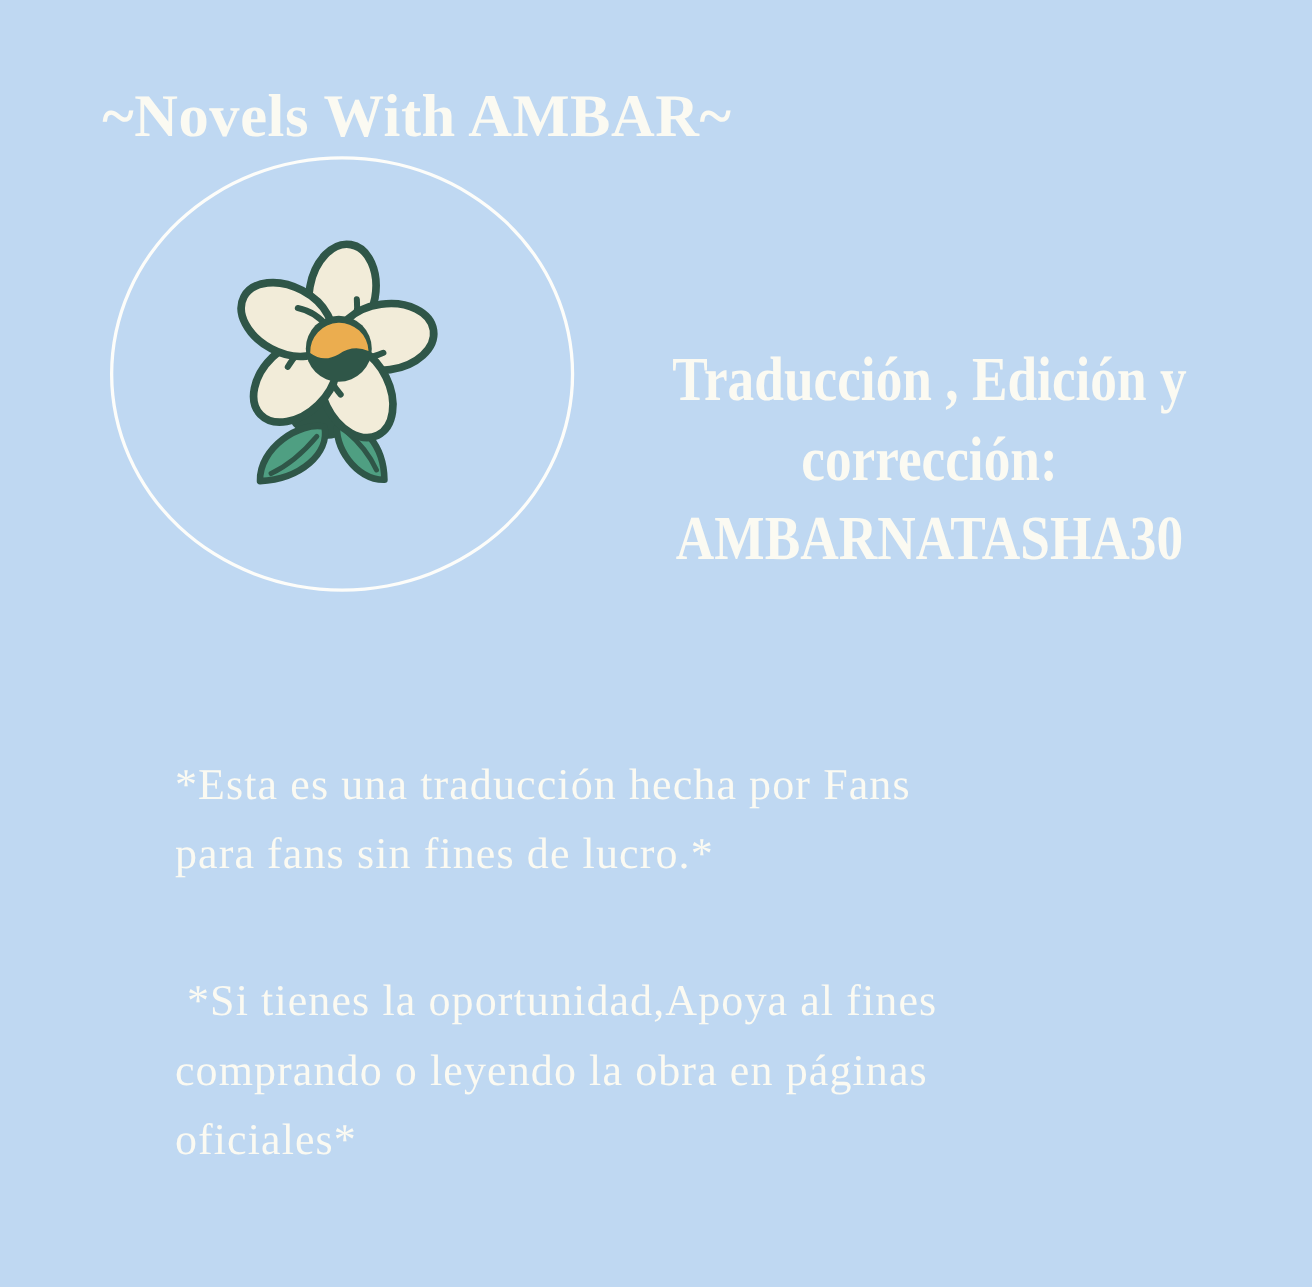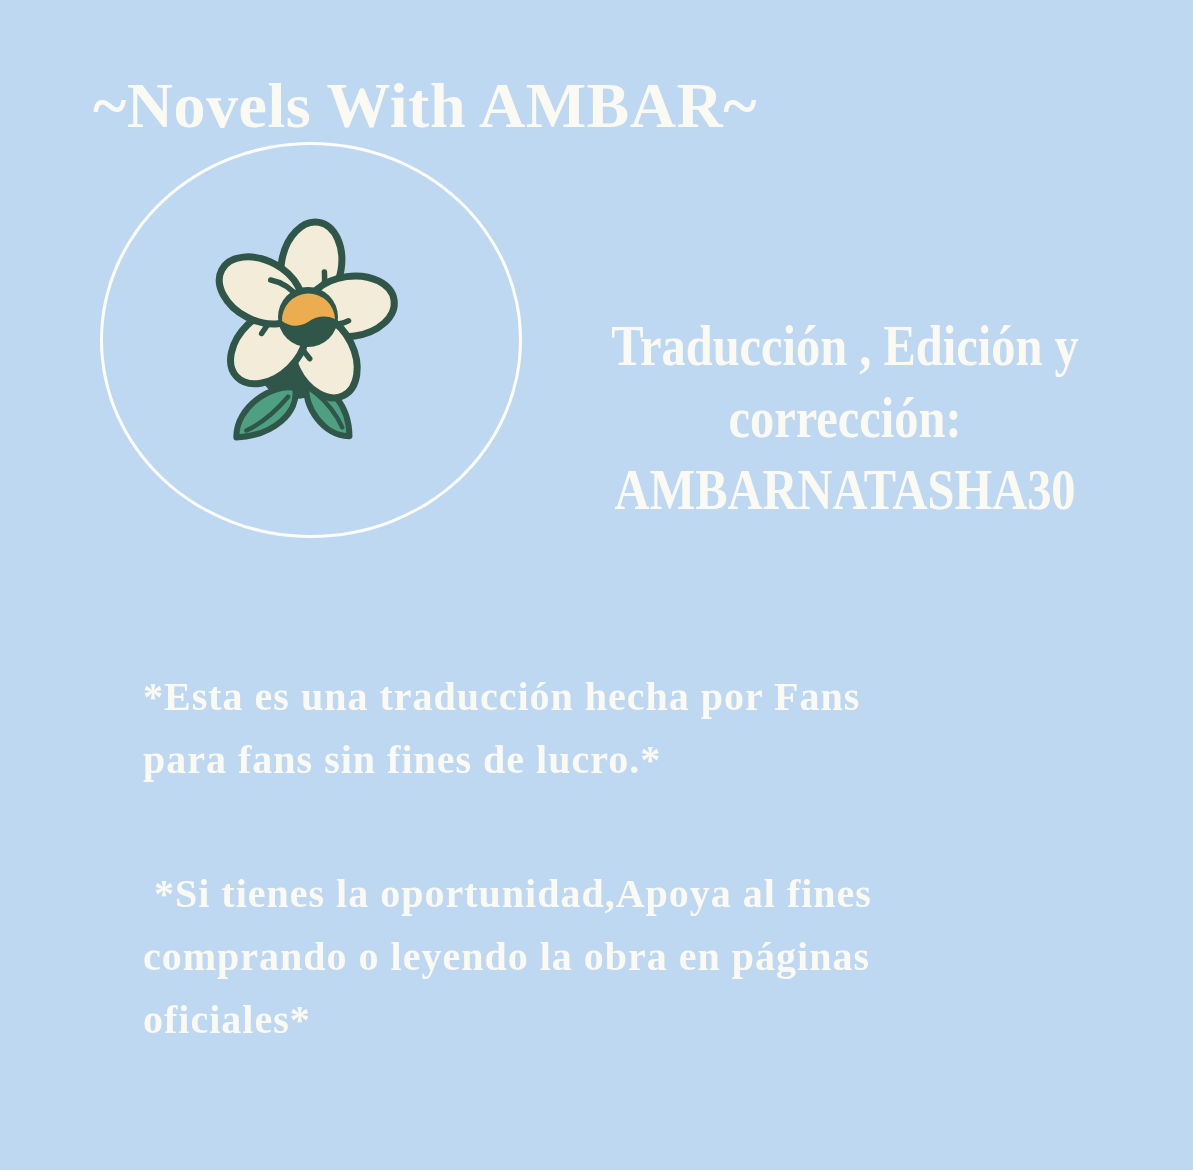--- a/index.html
+++ b/index.html
@@ -18,21 +18,21 @@
     height: 1170px;
     position: relative;
     overflow: hidden;
     background: var(--background);
     font-family: "Liberation Serif", "DejaVu Serif", serif;
   }
   .title {
     position: absolute;
     left: 93px;
     top: 82px;
-    font-size: 64px;
+    font-size: 55px;
     line-height: 47px;
     font-weight: bold;
     color: var(--text);
     white-space: nowrap;
     letter-spacing: 0.5px;
   }
   .logo-ring {
     position: absolute;
     left: 100px;
     top: 142px;
@@ -58,25 +58,25 @@
     font-size: 57px;
     line-height: 72px;
     font-weight: bold;
     transform: scaleX(0.85);
     transform-origin: 50% 50%;
     white-space: nowrap;
   }
   .note {
     position: absolute;
     left: 143px;
-    margin: 0;
+    margin: 16px;
     color: var(--text);
     font-size: 40px;
     line-height: 63px;
-    font-weight: bold;
+    font-weight: normal;
     letter-spacing: 1px;
     white-space: pre-wrap;
   }
   .note-1 { top: 665px; }
   .note-2 { top: 862px; }
 
   .f-outline-fill { fill: var(--flower-outline); }
   .f-leaf { fill: var(--flower-leaf); stroke: var(--flower-outline); stroke-width: 6; stroke-linejoin: round; }
   .f-vein { fill: none; stroke: var(--flower-outline); stroke-width: 4.5; stroke-linecap: round; }
   .f-petal { fill: var(--flower-petal); stroke: var(--flower-outline); stroke-width: 7; }

